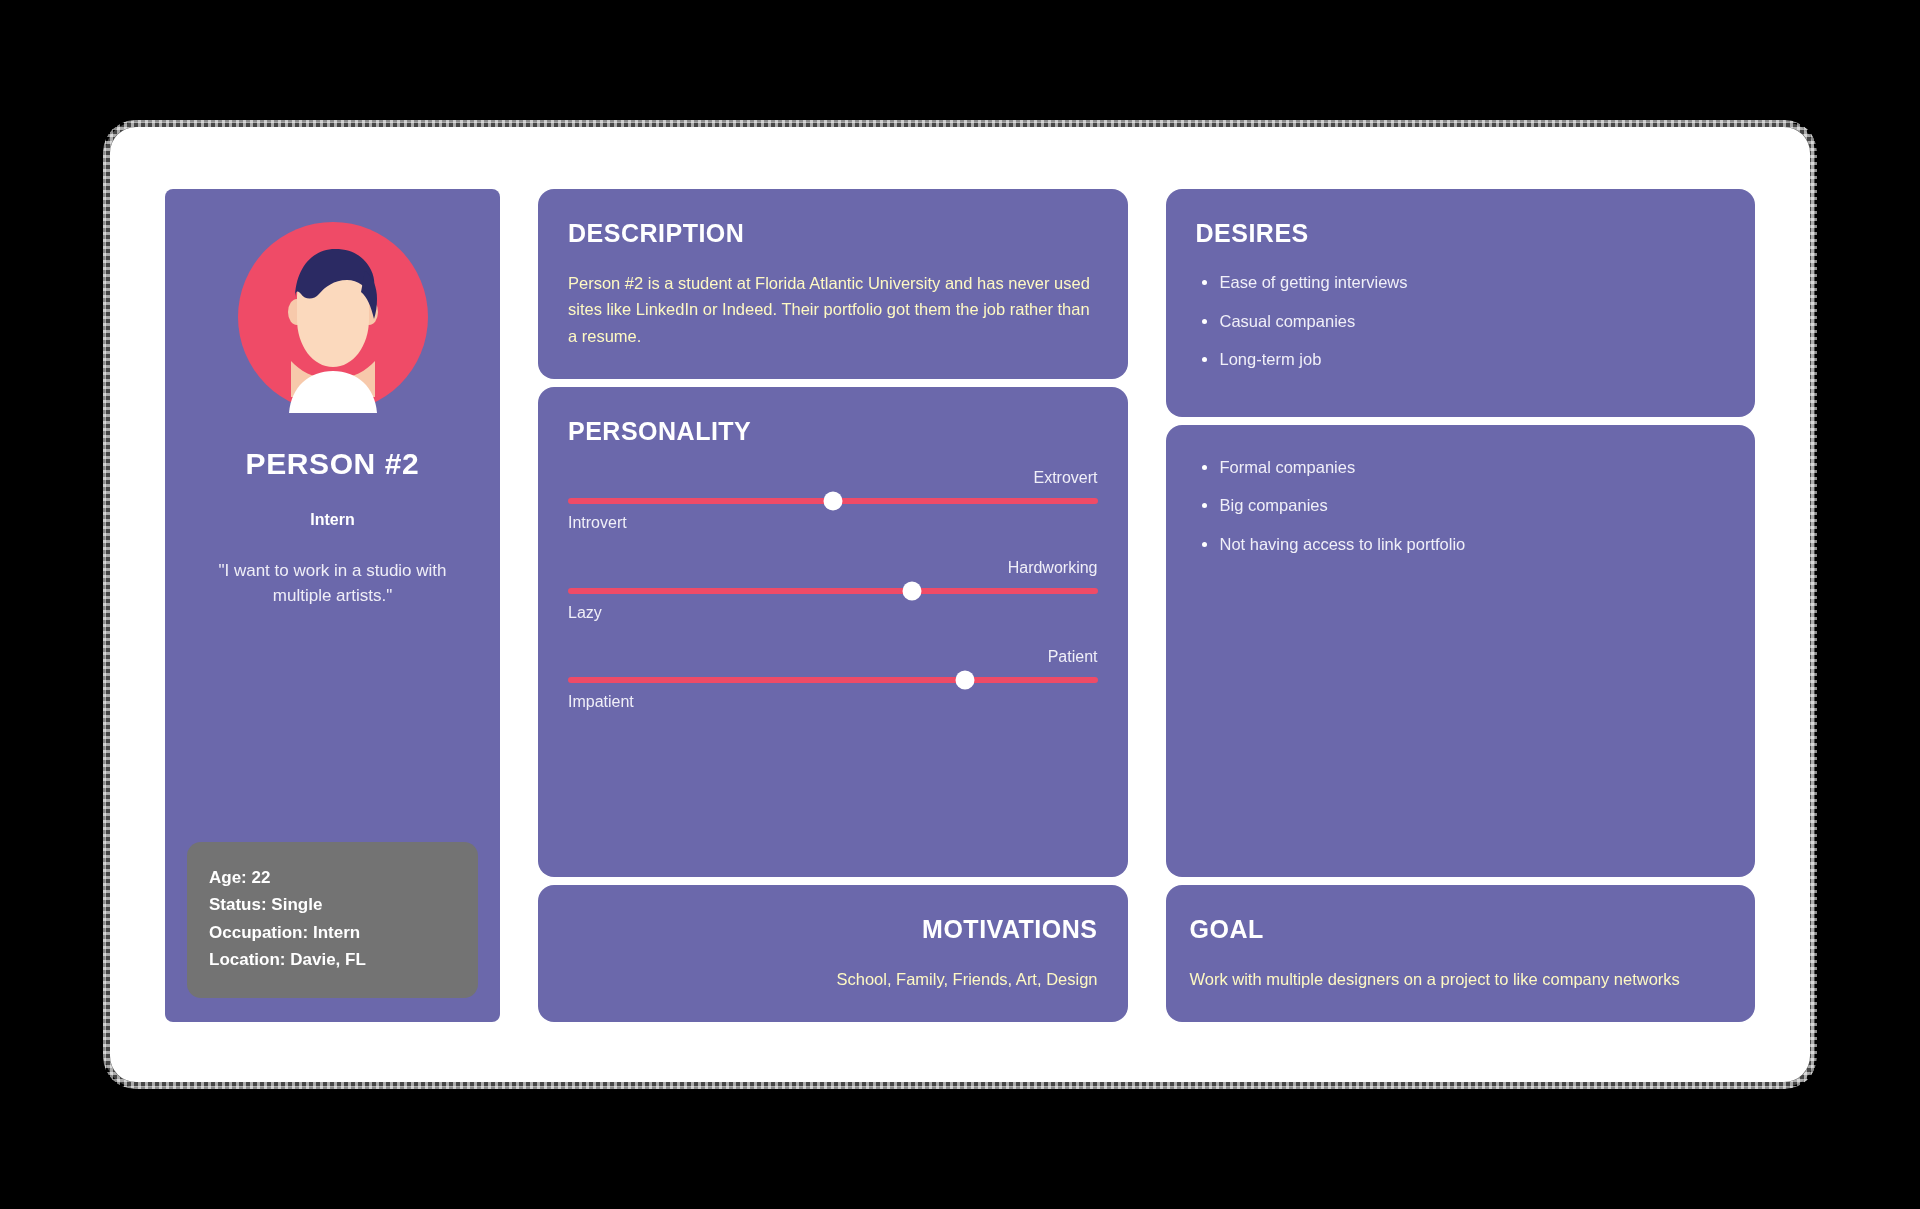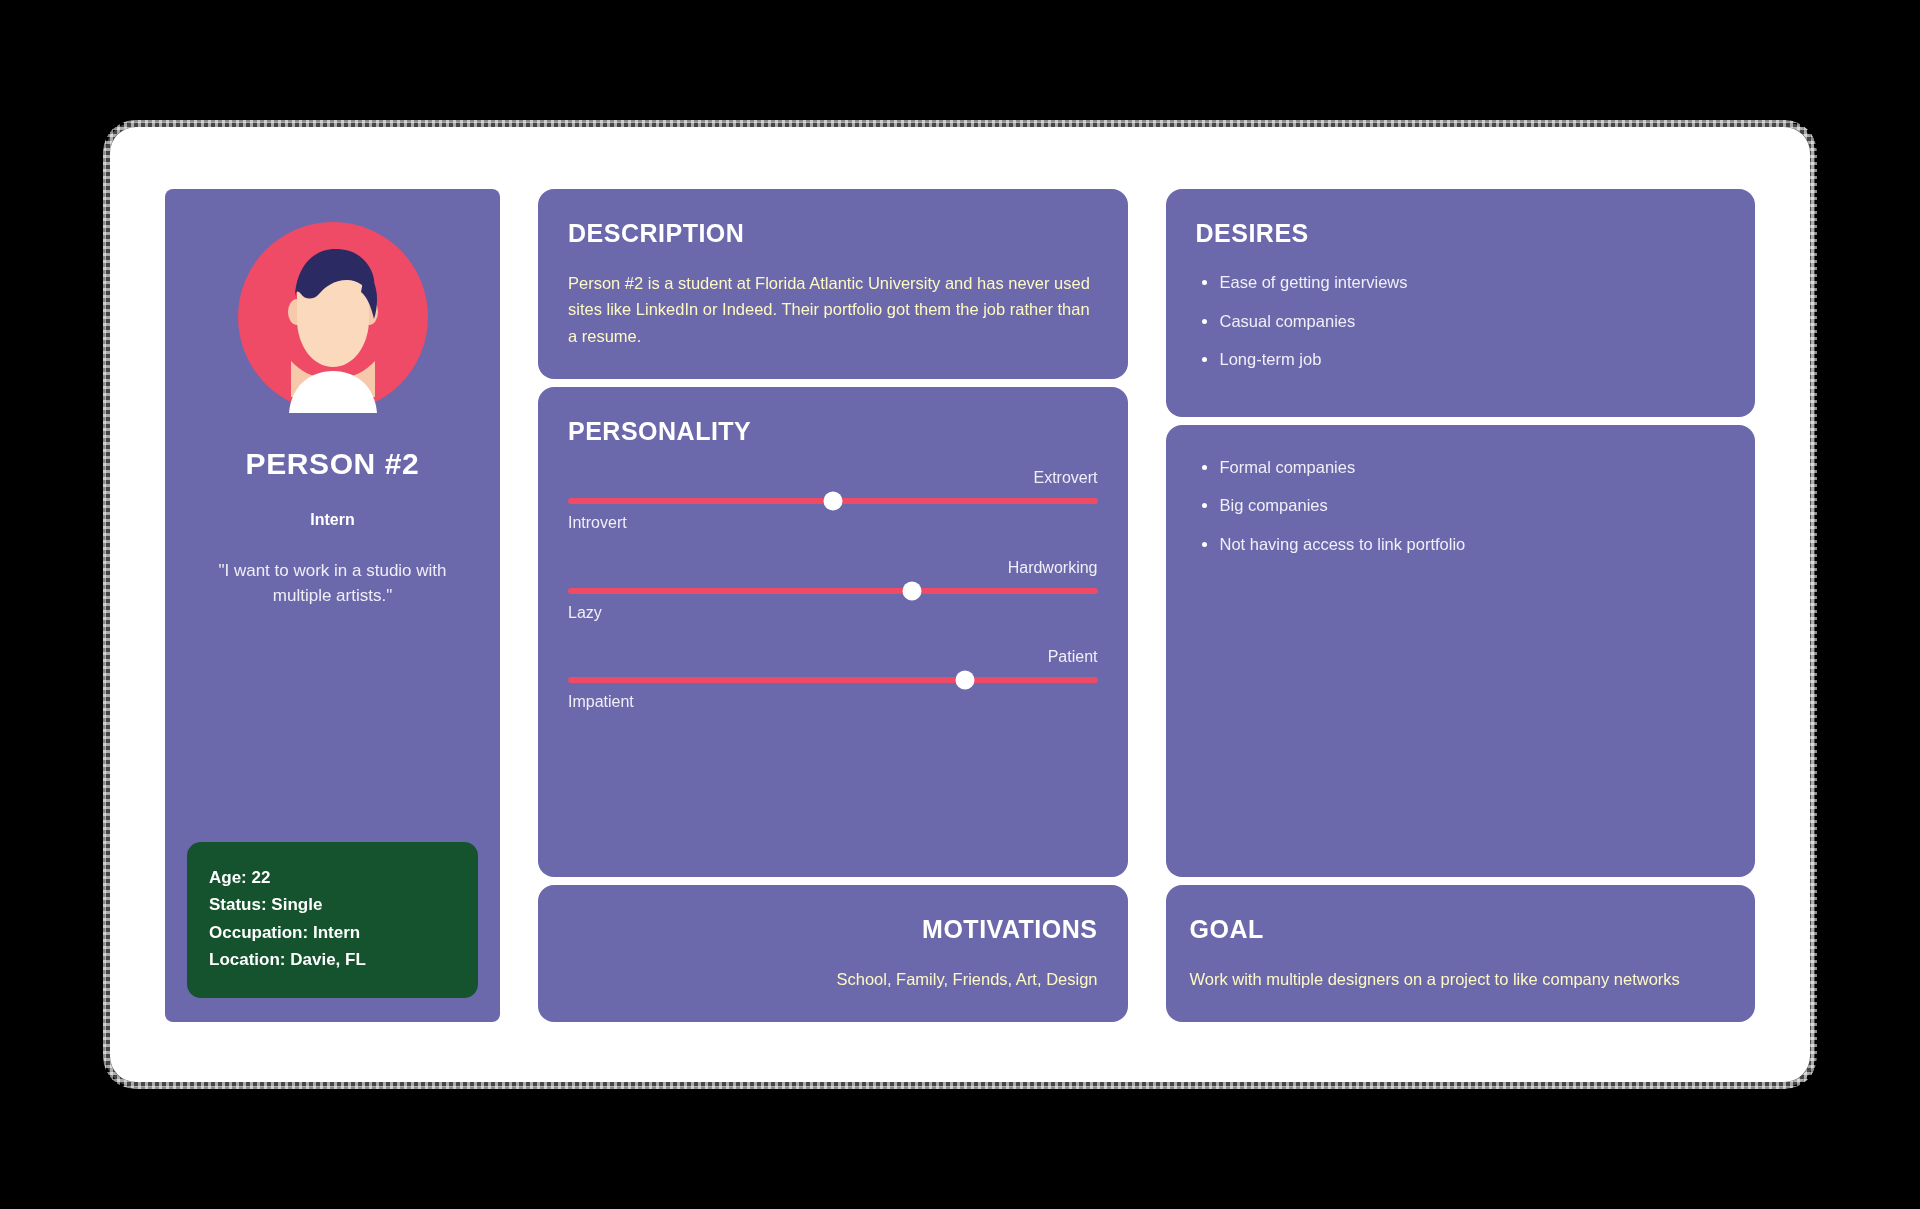--- a/index.html
+++ b/index.html
@@ -51,21 +51,21 @@
     margin-top:24px;
     color:#ffffff; font-size:30px; font-weight:bold; letter-spacing:.6px;
   }
   .role { margin-top:30px; color:#ffffff; font-size:16px; font-weight:bold; }
   .quote {
     margin-top:30px; color:#efeef7; font-size:17px; line-height:1.45;
     text-align:center; max-width:250px;
   }
   .facts {
     margin-top:auto; width:100%;
-    background:#14532d; border-radius:14px;
+    background:#737373; border-radius:14px;
     padding:22px 22px 24px;
     color:#ffffff;
   }
   .facts div { font-size:17px; font-weight:bold; line-height:1.62; }
   .facts .val { font-weight:bold; }
 
   
   .col { display:flex; flex-direction:column; gap:8px; }
   .card {
     background:#6b68ab; border-radius:16px;

